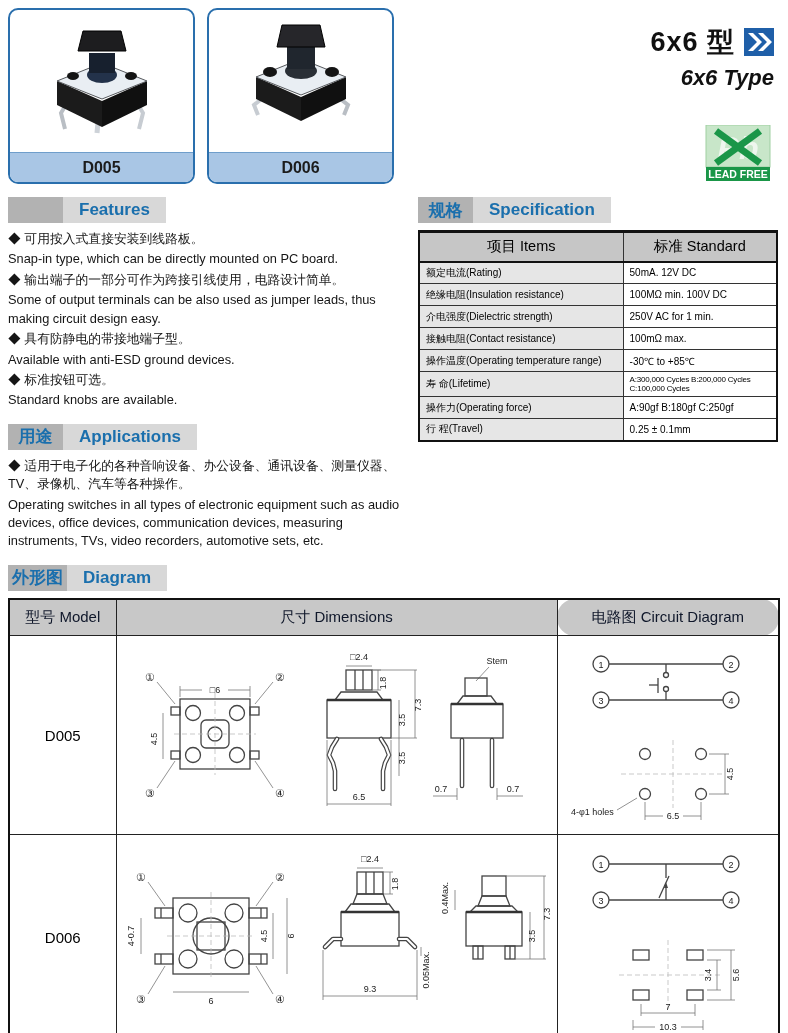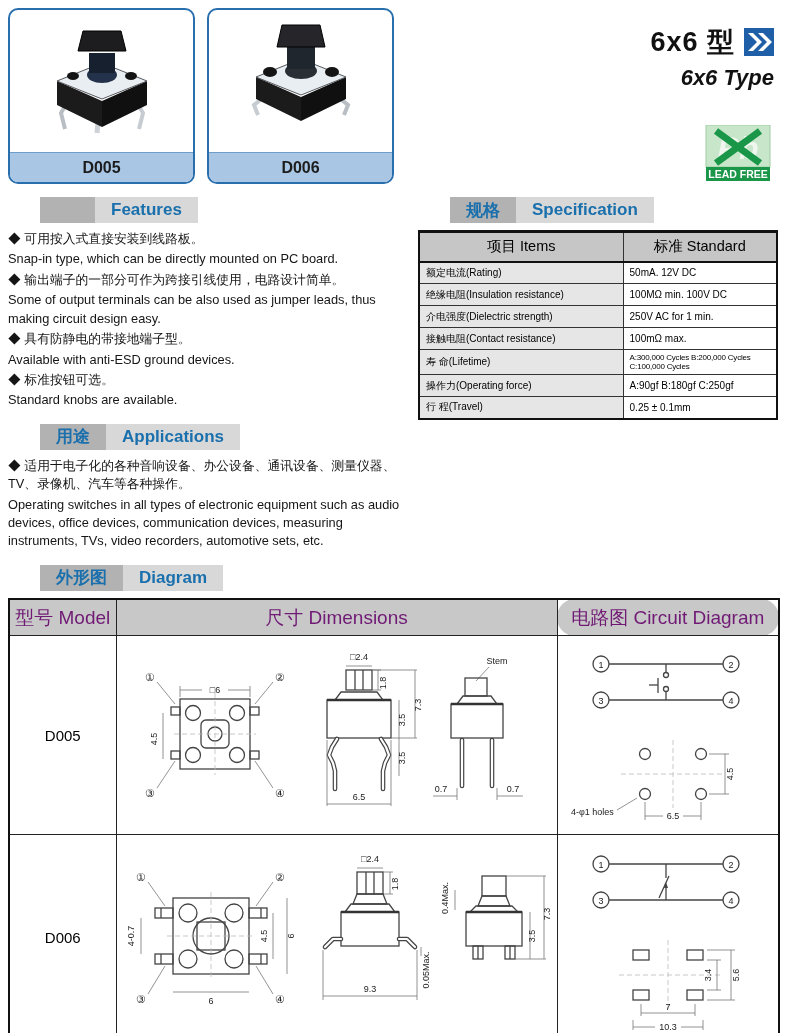--- a/index.html
+++ b/index.html
@@ -18,21 +18,21 @@
   .title-block { margin-left:auto; display:flex; flex-direction:column; align-items:flex-end;
                  padding-top:16px; padding-right:4px; }
   .t-row { display:flex; align-items:center; gap:9px; }
   .t-cn { font-size:27px; font-weight:bold; letter-spacing:1px; }
   .t-en { font-size:22px; font-weight:bold; font-style:italic; margin-top:5px; }
   .leadfree { margin-top:34px; margin-right:2px; }
 
   
   .sec-hdr { display:flex; height:26px; font-weight:bold; font-size:17px; margin-bottom:7px; }
   .sec-hdr .cn { background:#b2b2b2; color:#1a6fad; min-width:55px; display:flex; align-items:center;
-                 justify-content:center; padding:0 16px;margin-left:32px; }
+                 justify-content:center; padding:0 4px; }
   .sec-hdr .en { background:#d8d8d8; color:#1a6fad; display:flex; align-items:center; padding:0 16px; }
 
   
   .mid { display:flex; gap:12px; margin-top:12px; }
   .col-left { width:398px; }
   .col-right { flex:1; }
   .f-line { font-size:12.8px; line-height:1.44; margin:2px 0; color:#151515; }
   .apps { margin-top:14px; }
 
   
@@ -40,22 +40,22 @@
   table.spec th { background:#c6c6c6; border:1px solid #333; border-bottom:2px solid #111;
                   font-size:14.5px; font-weight:normal; height:30px; color:#000; }
   table.spec td { border:1px solid #333; font-size:10px; padding:3px 6px; height:22px; color:#000; }
   td.item { background:#e6e6e6; width:57%; }
   td.val  { background:#fff; }
   td.val.small { font-size:8px; letter-spacing:-0.2px; }
 
   
   .diag { margin-top:12px; }
   table.dg { width:770px; border-collapse:collapse; border:2px solid #111; table-layout:fixed; }
-  table.dg th { background:#c8c8c8; border:1px solid #222; font-size:19px; font-weight:normal;
-                height:37px; color:#701a75; }
+  table.dg th { background:#c8c8c8; border:1px solid #222; font-size:15px; font-weight:normal;
+                height:37px; color:#0f172a; }
   table.dg td { border:1px solid #222; background:#fff; text-align:center; vertical-align:middle; padding:2px; }
   .col-model { width:107px; }
   .col-dims  { width:441px; }
   .col-circ  { width:222px;border-radius:18px; }
   td.model-cell { font-size:15px; color:#000; }
   .dims-wrap { display:flex; align-items:center; justify-content:center; gap:2px; }
 
   
   .ln  { stroke:#444; fill:none; stroke-width:1.3; }
   .lnt { stroke:#333; fill:none; stroke-width:2.4; }
@@ -178,20 +178,24 @@
           <td class="item">绝缘电阻(Insulation resistance)</td>
           <td class="val">100MΩ min. 100V DC</td>
             </tr>
         <tr>
           <td class="item">介电强度(Dielectric strength)</td>
           <td class="val">250V AC for 1 min.</td>
             </tr>
         <tr>
           <td class="item">接触电阻(Contact resistance)</td>
           <td class="val">100mΩ max.</td>
+            </tr>
+        <tr>
+          <td class="item">操作温度(Operating temperature range)</td>
+          <td class="val">-30℃ to +85℃</td>
             </tr>
         <tr>
           <td class="item">寿 命(Lifetime)</td>
           <td class="val small">A:300,000 Cycles B:200,000 Cycles C:100,000 Cycles</td>
             </tr>
         <tr>
           <td class="item">操作力(Operating force)</td>
           <td class="val">A:90gf  B:180gf  C:250gf</td>
             </tr>
         <tr>

